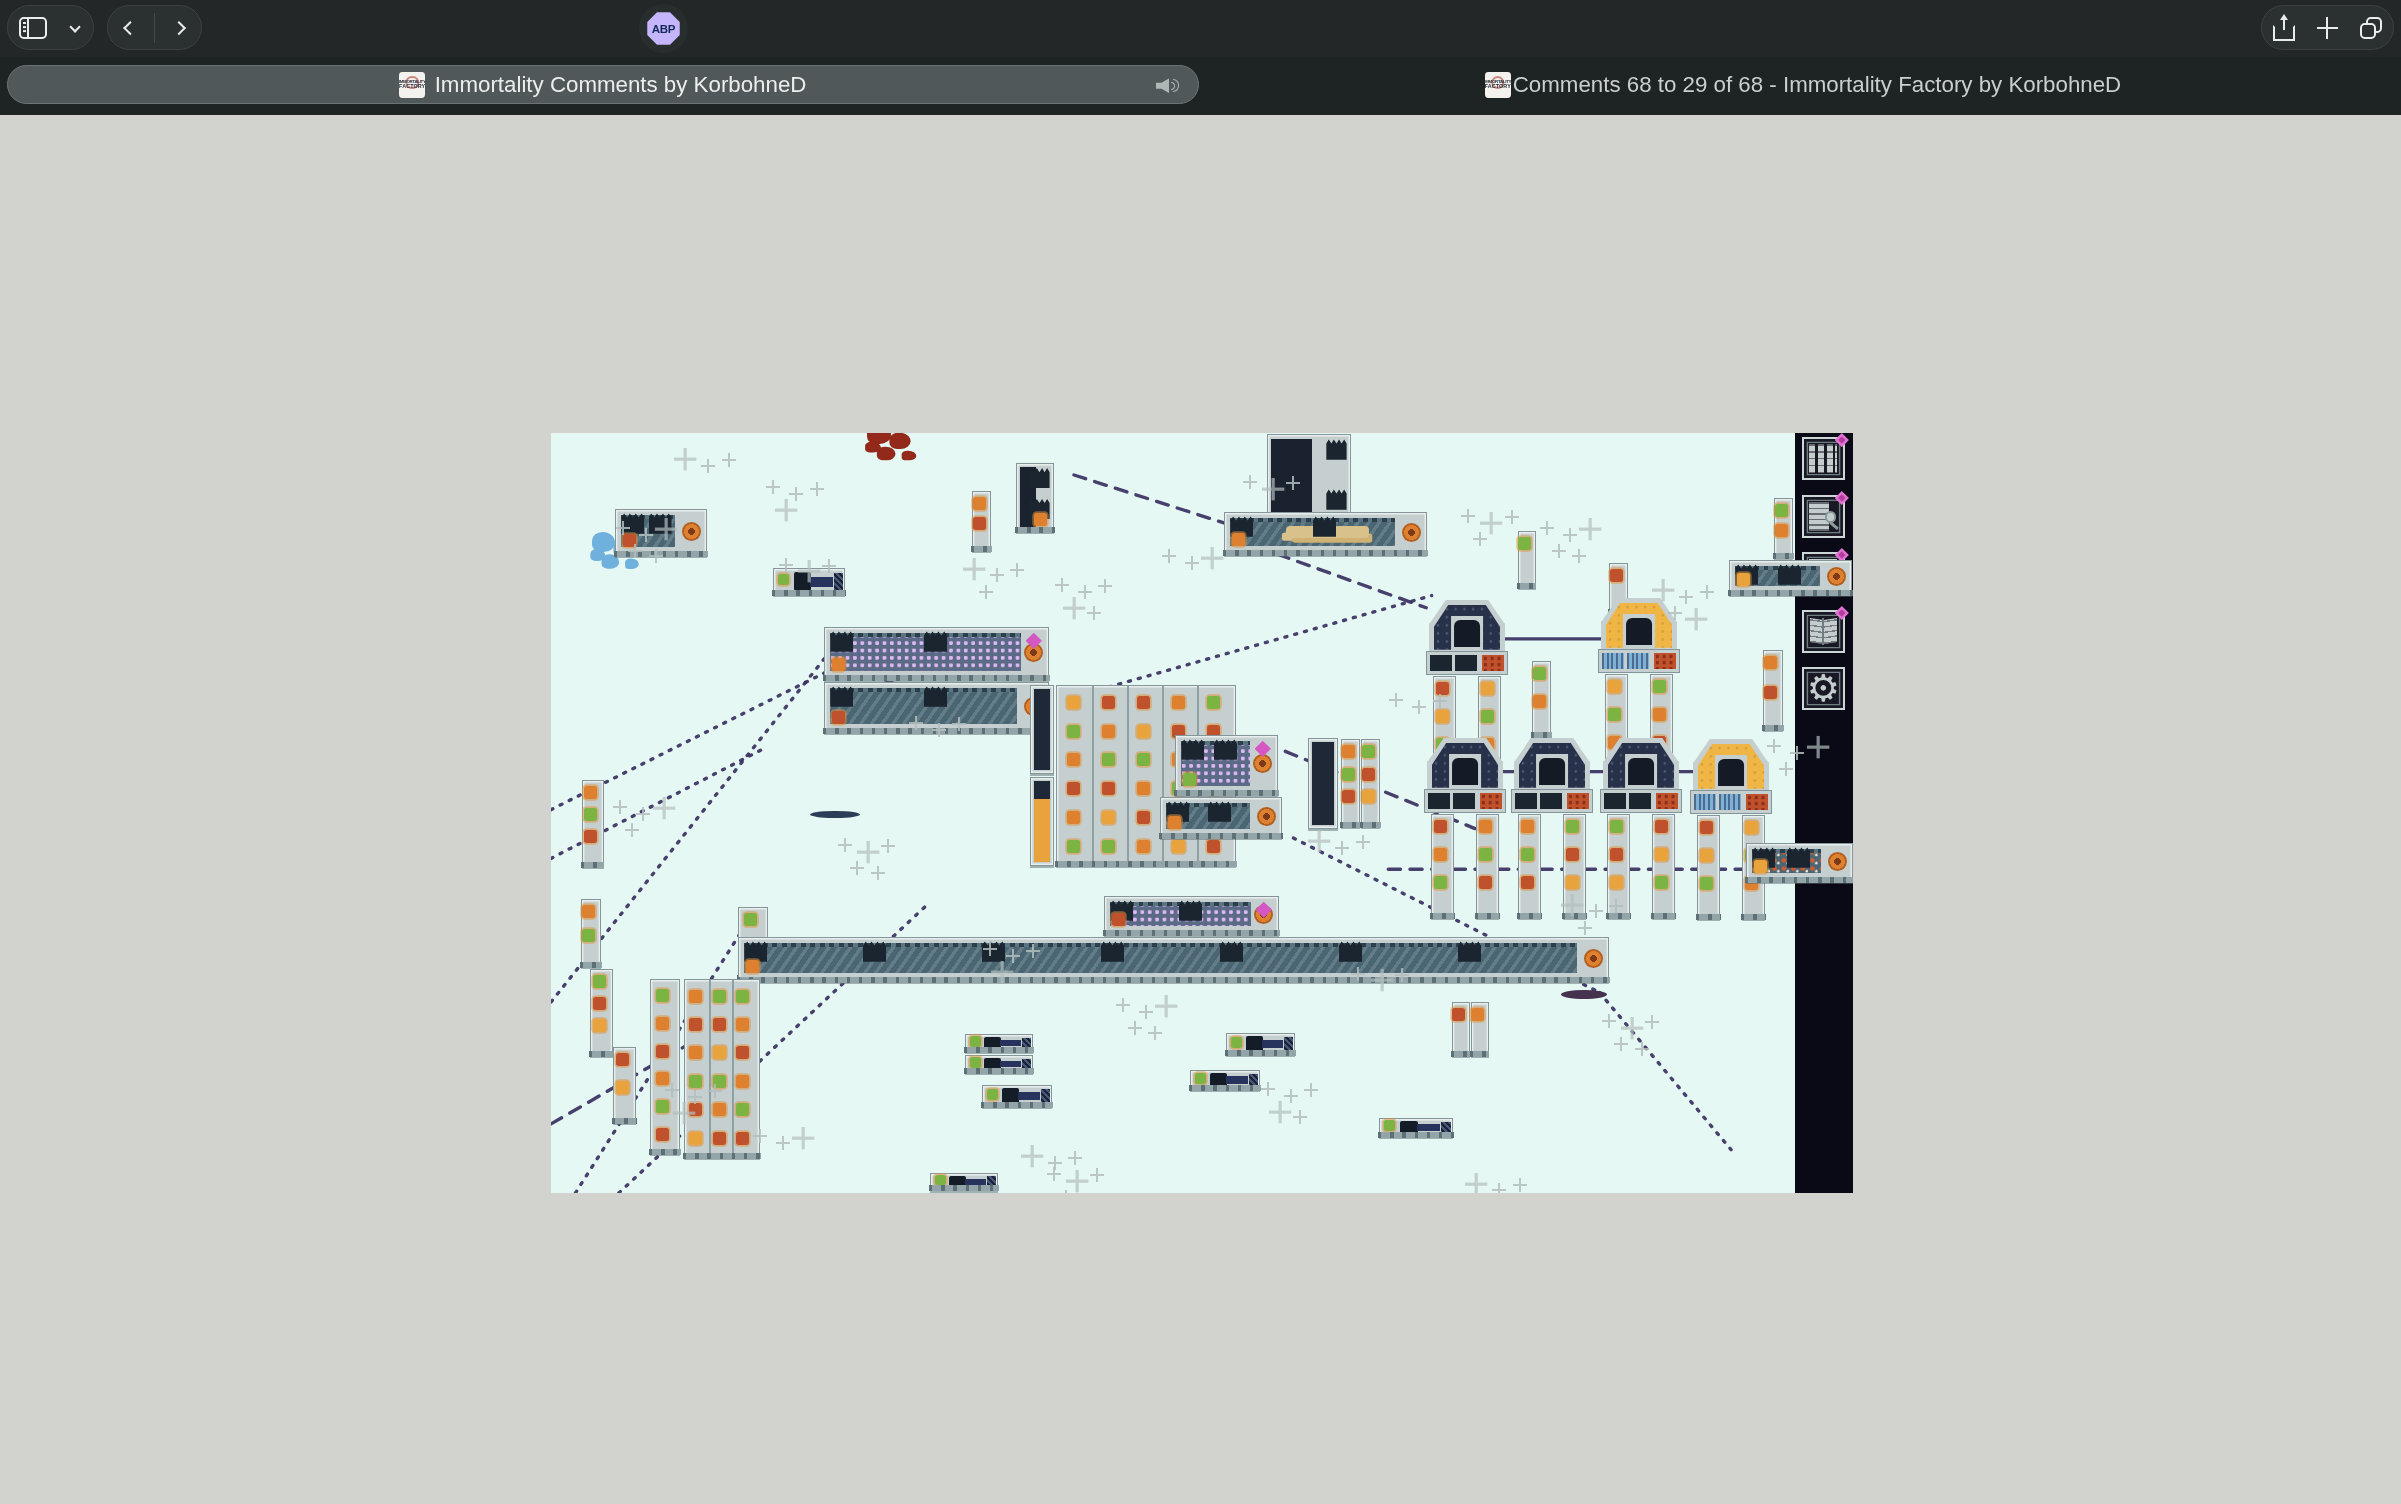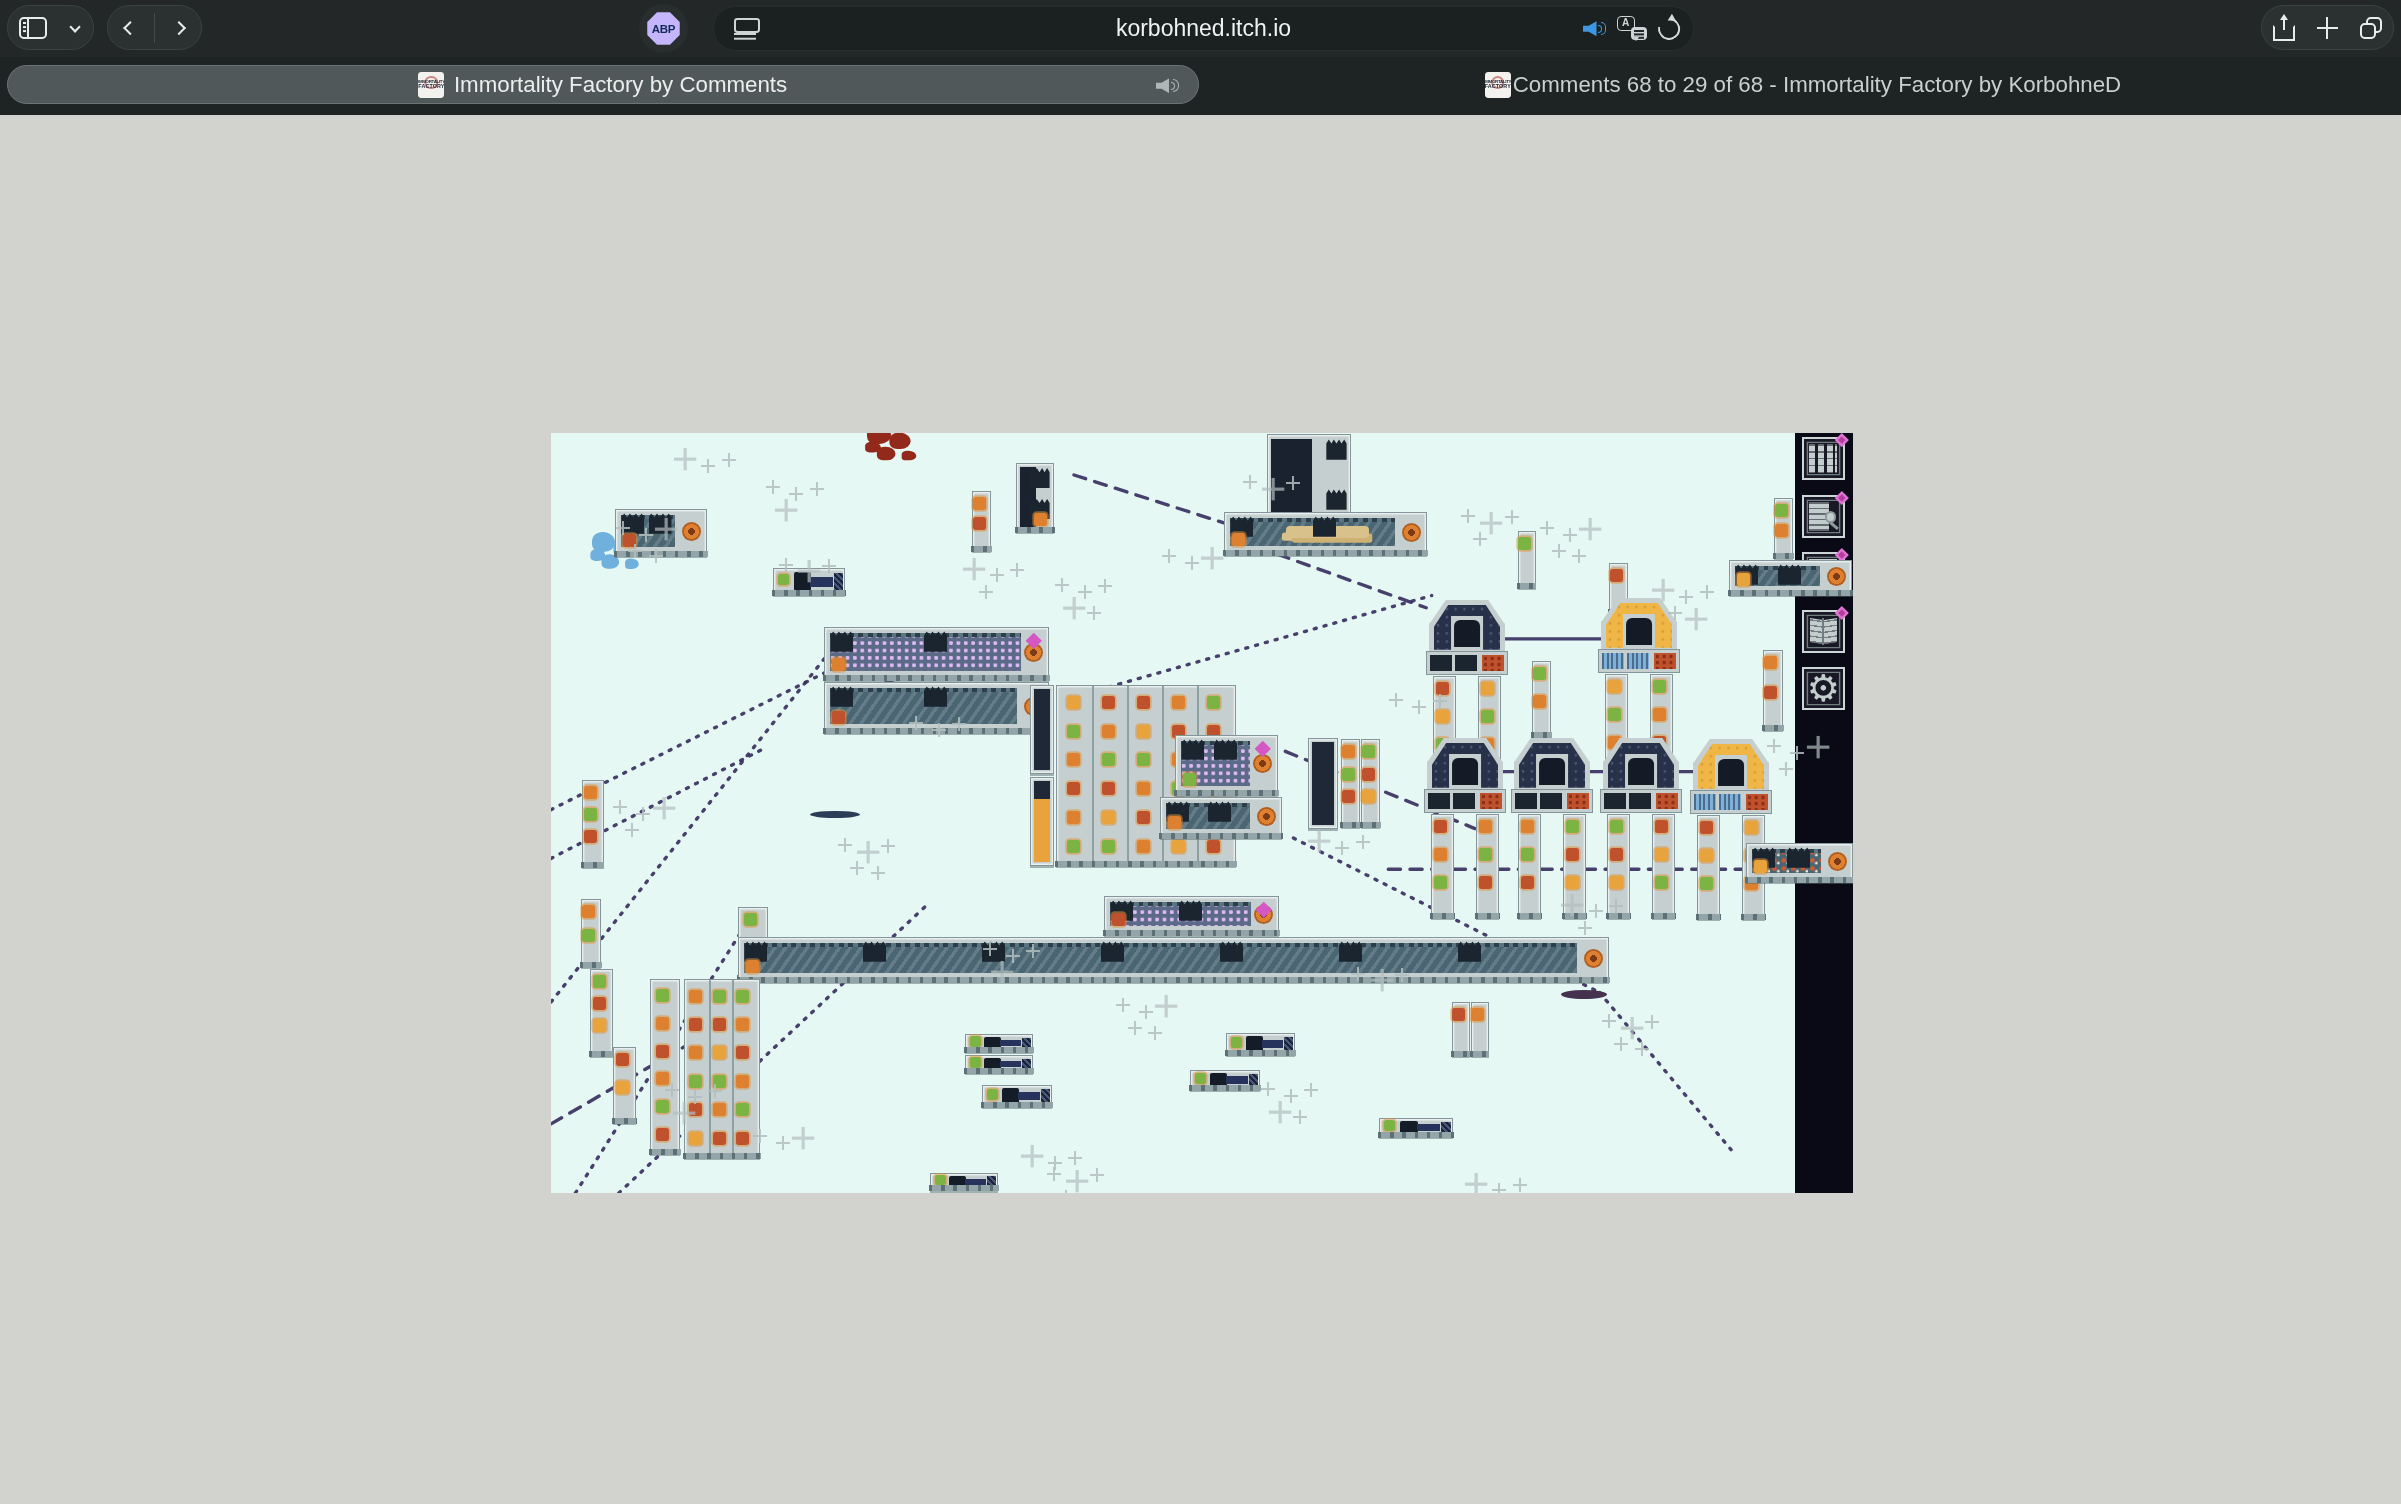--- a/index.html
+++ b/index.html
@@ -183,39 +183,20 @@
     <div class="navdiv"></div>
     <div class="tbtn">
       <span class="chev right"></span>
     </div>
   </div>
 
   <div class="abp-wrap">
     <div class="abp-oct">ABP</div>
   </div>
 
-  <div class="urlbar">
-    <span class="reader-glyph"></span>
-    <div class="urltext">korbohned.itch.io</div>
-    <div class="url-icons">
-      <span class="spk blue">
-          <span class="body"></span>
-          <span class="a1"></span>
-          <span class="a2"></span>
-        </span>
-      <span class="tr-ico">
-        <span class="tr-b1">A</span>
-        <span class="tr-b2"></span>
-      </span>
-      <span class="rel-ico">
-          <span class="ring"></span>
-          <span class="head"></span>
-        </span>
-    </div>
-  </div>
 
   <div class="pill" style="left:2261px;width:133px">
     <div class="tbtn">
       <span class="shr-ico">
           <span class="box"></span>
           <span class="stem"></span>
           <span class="head"></span>
         </span>
     </div>
     <div class="tbtn">
@@ -229,21 +210,21 @@
     </div>
   </div>
 </div>
 
 <div class="tabbar">
   <div class="tab-active">
     <span class="fav">
       <span class="l1">IMMORTALITY</span>
       <span class="l2">FACTORY</span>
     </span>
-    <span class="tab-title">Immortality Factory by Comments</span>
+    <span class="tab-title">Immortality Comments by KorbohneD</span>
     <span class="tabspk spk gray">
         <span class="body"></span>
         <span class="a1"></span>
         <span class="a2"></span>
       </span>
   </div>
   <div class="tab-inactive">
     <span class="fav">
       <span class="l1">IMMORTALITY</span>
       <span class="l2">FACTORY</span>

